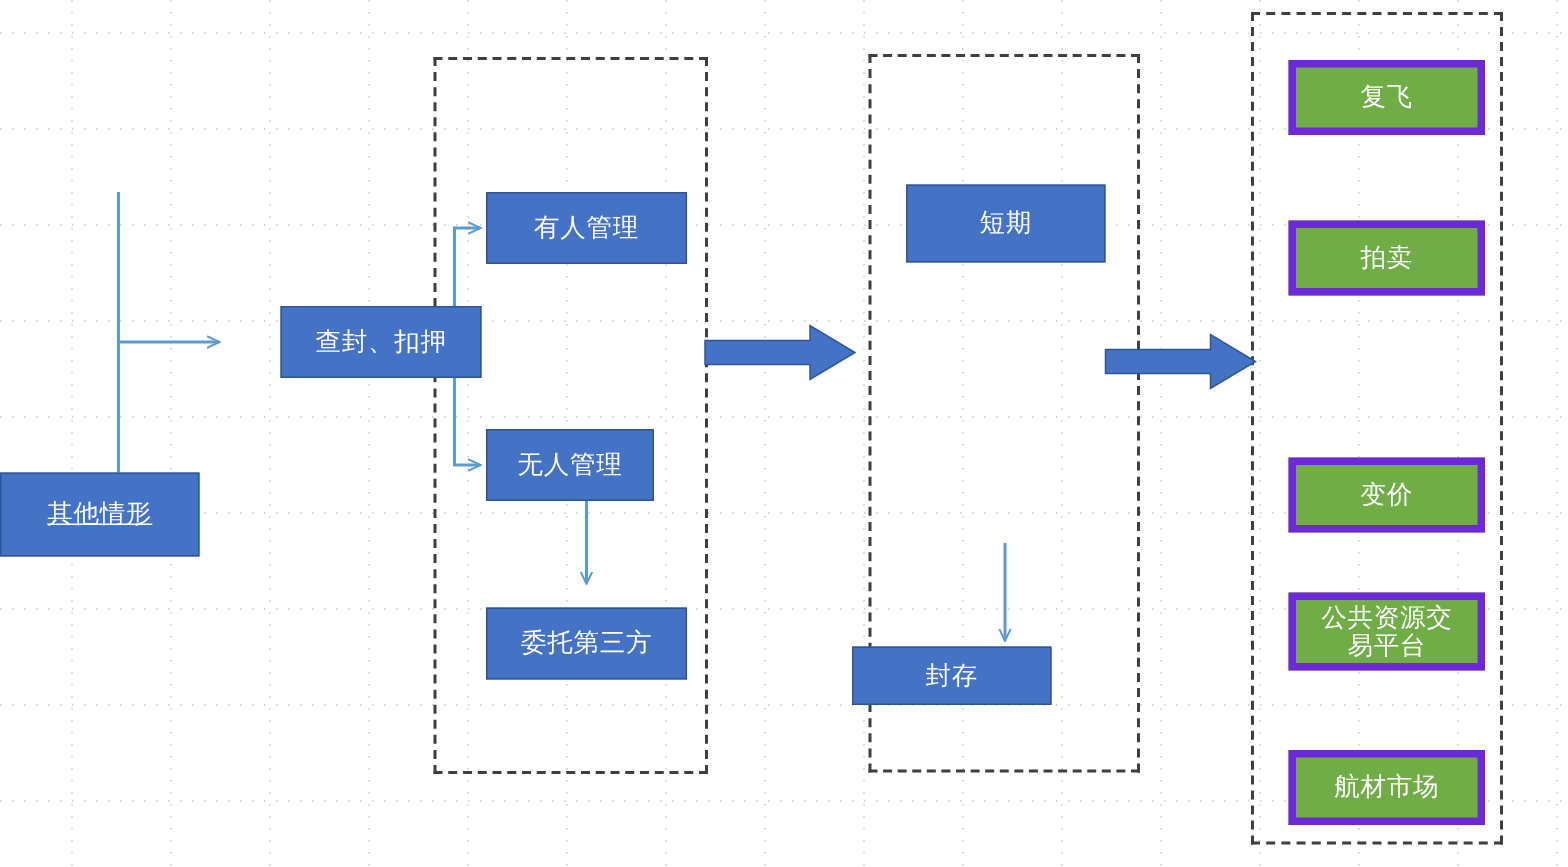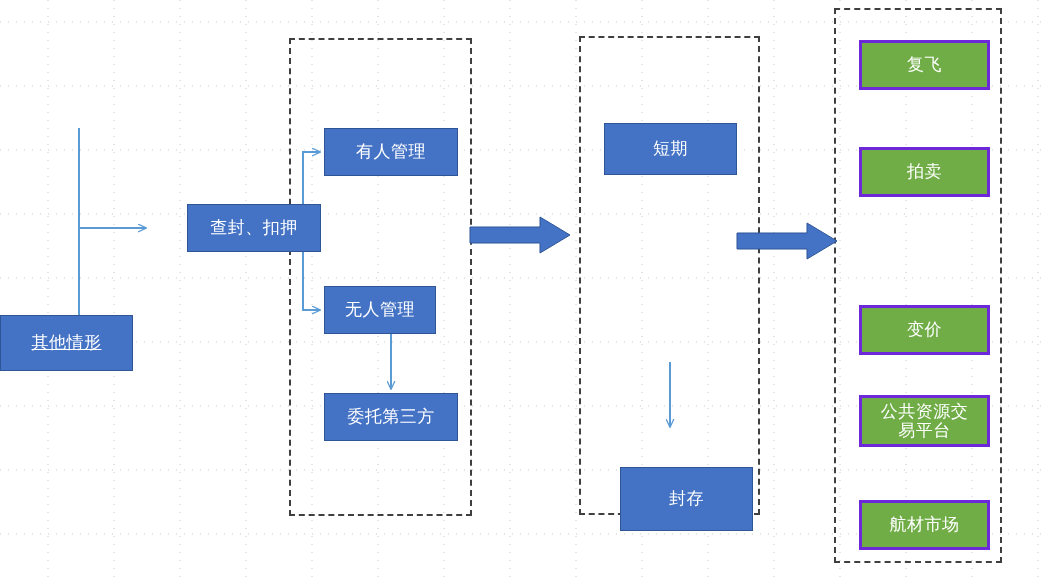--- a/index.html
+++ b/index.html
@@ -50,21 +50,21 @@
     z-index: 6;
     white-space: pre-line;
     user-select: none;
   }
   .node.blue {
     background-color: #4472C4;
     border: 1px solid #2F5597;
   }
   .node.green {
     background-color: #70AD47;
-    border: 3px solid #6d28d9;
+    border: 5px solid #6d28d9;
   }
   
   #connectors {
     position: absolute;
     left: 0; top: 0;
     width: 1045px;
     height: 578px;
     z-index: 4;
     pointer-events: none;
   }
@@ -139,23 +139,23 @@
 
   <svg id="blockarrows" viewBox="0 0 1045 578" xmlns="http://www.w3.org/2000/svg">
     <polygon points="470,227 540,227 540,217 570,235 540,253 540,243 470,243" fill="#4472C4" stroke="#2F5597" stroke-width="1"></polygon>
     <polygon points="737,233 807,233 807,223 837,241 807,259 807,249 737,249" fill="#4472C4" stroke="#2F5597" stroke-width="1"></polygon>
   </svg>
 
   <div class="node blue" id="n1" style="left: 0; top: 315px; width: 133px; height: 56px; text-decoration: underline;">其他情形</div>
   <div class="node blue" id="n2" style="left: 150px; top: 204px; width: 134px; height: 48px; margin-left: 37px;">查封、扣押</div>
   <div class="node blue" id="n3" style="left: 324px; top: 128px; width: 134px; height: 48px;">有人管理</div>
   <div class="node blue" id="n4" style="left: 324px; top: 286px; width: 112px; height: 48px;">无人管理</div>
-  <div class="node blue" id="n5" style="left: 324px; top: 393px; width: 134px; height: 48px;">委托第三方</div>
+  <div class="node blue" id="n5" style="left: 324px; top: 405px; width: 134px; height: 48px;">委托第三方</div>
   <div class="node blue" id="n6" style="left: 604px; top: 91px; width: 133px; height: 52px; margin-top: 32px;">短期</div>
-  <div class="node blue" id="n8" style="left: 620px; top: 431px; width: 133px; height: 64px; margin-top: 36px;">封存</div>
+  <div class="node blue" id="n8" style="left: 568px; top: 431px; width: 133px; height: 39px;">封存</div>
   <div class="node green" id="n9" style="left: 859px; top: 40px; width: 131px; height: 50px;">复飞</div>
   <div class="node green" id="n10" style="left: 859px; top: 147px; width: 131px; height: 50px;">拍卖</div>
   <div class="node green" id="n11" style="left: 859px; top: 285px; width: 131px; height: 50px; margin-top: 20px;">变价</div>
   <div class="node green" id="n12" style="left: 859px; top: 395px; width: 131px; height: 52px;">公共资源交
 易平台</div>
   <div class="node green" id="n13" style="left: 859px; top: 500px; width: 131px; height: 50px;">航材市场</div>
 
 </div>
 
 </body></html>

